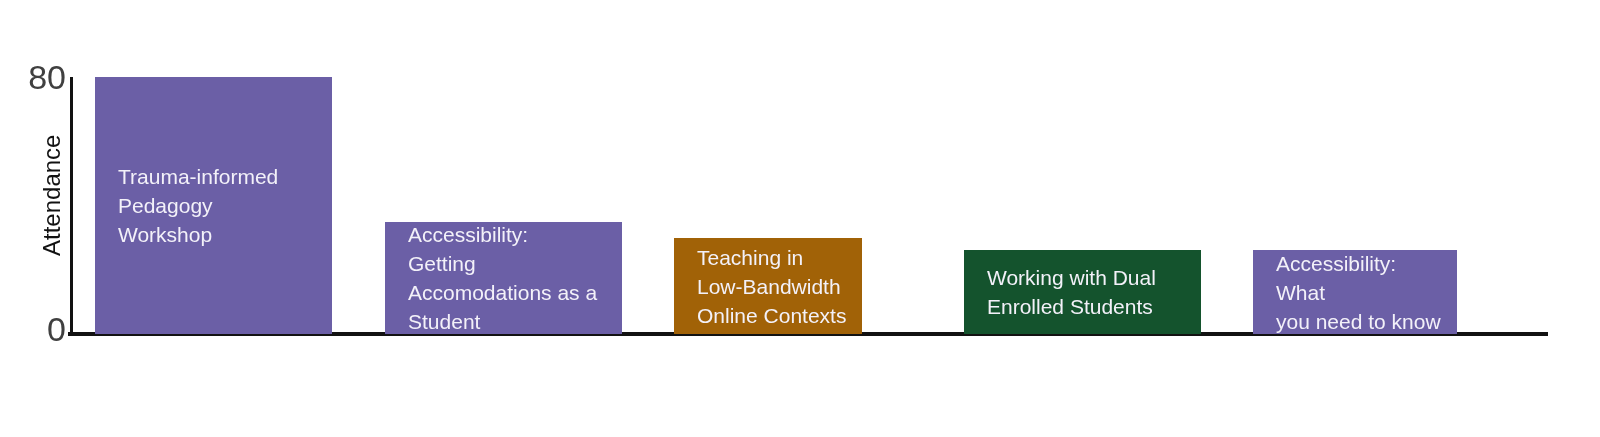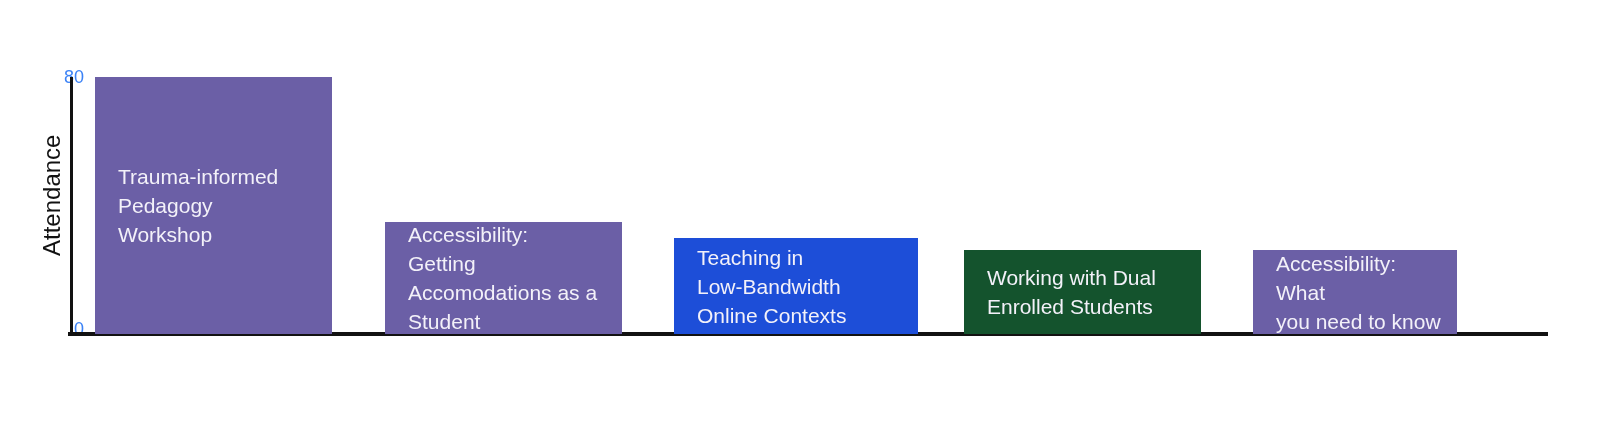--- a/index.html
+++ b/index.html
@@ -4,22 +4,22 @@
 <style>
   html,body{margin:0;padding:0;background:#ffffff;}
   #canvas{
     position:relative;width:1600px;height:437px;background:#ffffff;
     overflow:hidden;font-family:"Liberation Sans",sans-serif;
   }
   .axis{position:absolute;background:#121212;}
   #y-axis{left:70px;top:77px;width:3px;height:259px;}
   #x-axis{left:68px;top:332px;width:1480px;height:4px;}
   .ytick{
-    position:absolute;left:24px;width:60px;text-align:right;
-    font-size:18px;line-height:30px;color:#3b82f6;
+    position:absolute;left:6px;width:60px;text-align:right;
+    font-size:34px;line-height:30px;color:#404040;
   }
   #ytick-top{top:62px;}
   #ytick-bottom{top:314px;}
   #ylabel{
     position:absolute;left:-8px;top:182px;width:120px;height:28px;
     text-align:center;font-size:24px;line-height:28px;color:#121212;
     transform:rotate(-90deg);transform-origin:center;
   }
   .bar{
     position:absolute;display:flex;align-items:center;
@@ -43,21 +43,21 @@
         <span class="bar-label" style="color: rgb(243, 241, 249);">Trauma-informed
 Pedagogy
 Workshop</span>
       </div>
       <div class="bar" style="left: 385px; width: 237px; top: 222px; height: 112px; background: rgb(107, 95, 166);">
         <span class="bar-label" style="color: rgb(243, 241, 249);">Accessibility:
 Getting
 Accomodations as a
 Student</span>
       </div>
-      <div class="bar" style="left: 674px; width: 244px; top: 238px; height: 96px; background: #1d4ed8;">
+      <div class="bar" style="left: 674px; width: 188px; top: 238px; height: 96px; background: #a16207;">
         <span class="bar-label" style="color: rgb(243, 241, 249);">Teaching in
 Low-Bandwidth
 Online Contexts</span>
       </div>
       <div class="bar" style="left: 964px; width: 237px; top: 250px; height: 84px; background: #14532d;">
         <span class="bar-label" style="color: rgb(243, 241, 249);">Working with Dual
 Enrolled Students</span>
       </div>
       <div class="bar" style="left: 1253px; width: 204px; top: 250px; height: 84px; background: rgb(107, 95, 166);">
         <span class="bar-label" style="color: rgb(243, 241, 249);">Accessibility: What

